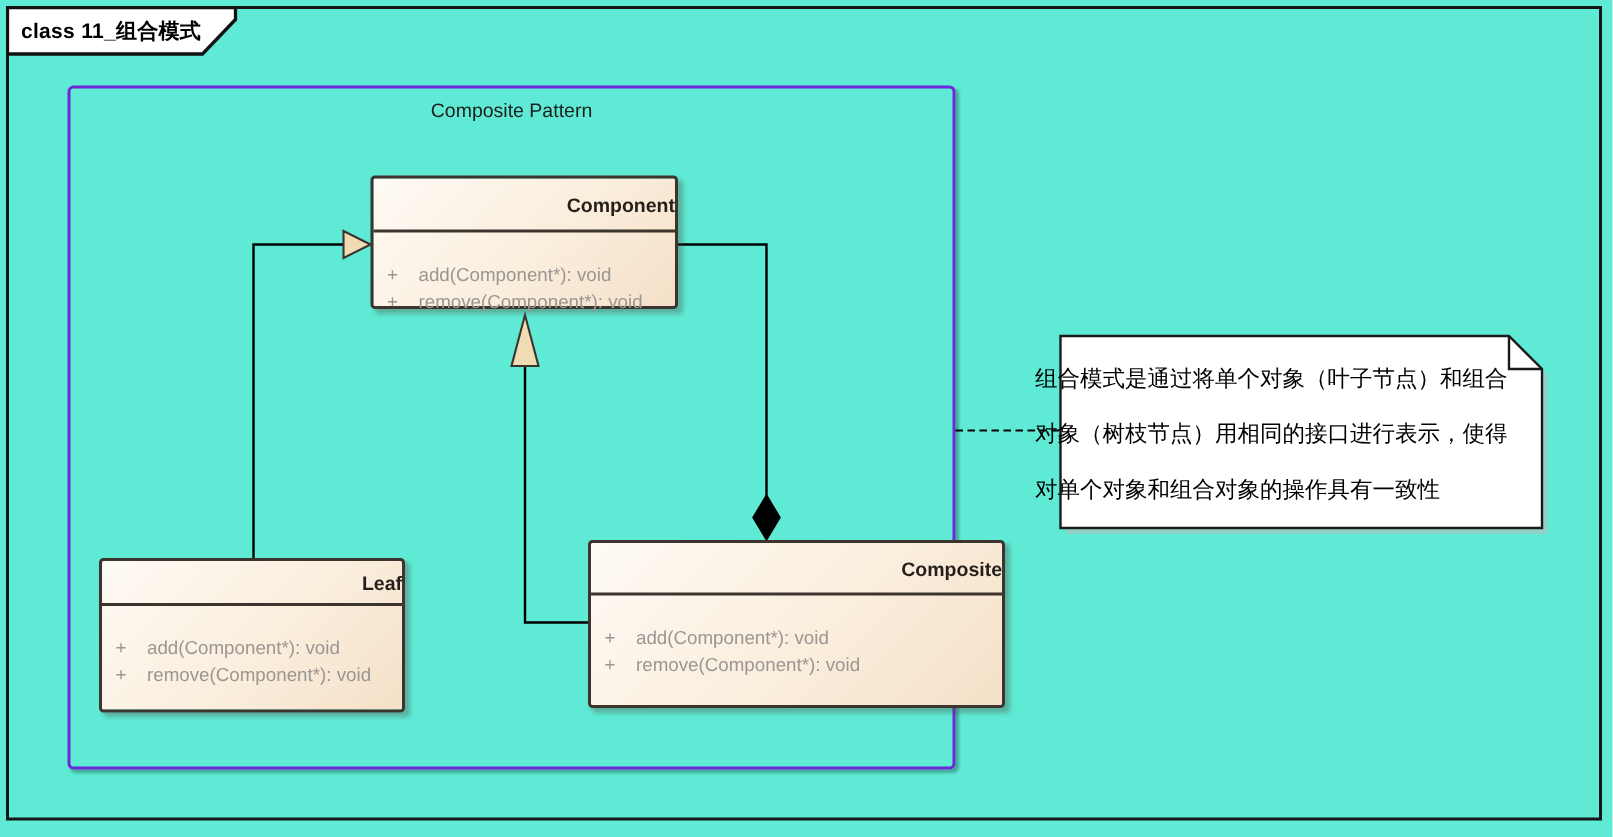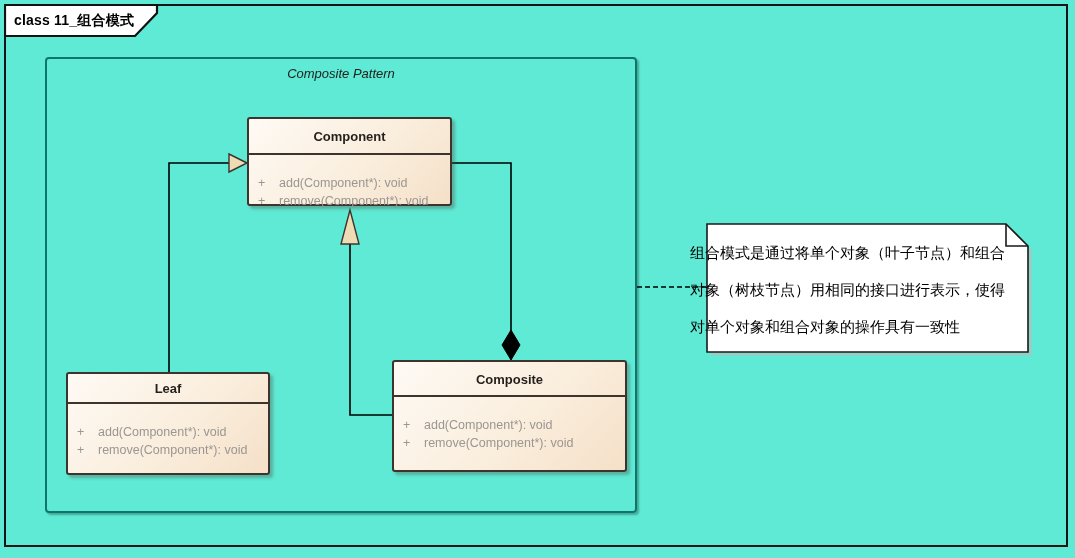--- a/index.html
+++ b/index.html
@@ -33,25 +33,24 @@
     color: #000000;
     letter-spacing: 0.2px;
     white-space: nowrap;
   }
 
   
   .inner-frame {
     position: absolute;
     left: 45px; top: 57px;
     width: 592px; height: 456px;
-    border: 2px solid #0f766e;
+    border: 2px solid #6d28d9;
     border-radius: 4px;
     background: transparent;
     box-shadow: 2px 2px 2px rgba(0,0,0,0.28);
-    font-style: italic;
   }
   .inner-frame-title {
     position: absolute;
     left: 0; top: 7px;
     width: 100%;
     text-align: center;
     font-size: 13px;
     color: #1d1d1d;
   }
 
@@ -67,24 +66,24 @@
   
   .uml-class {
     position: absolute;
     border: 2px solid #3d342e;
     border-radius: 3px;
     background: linear-gradient(135deg, #fefaf5 0%, #faeedd 55%, #f5e0c8 100%);
     box-shadow: 3px 3px 3px rgba(80,70,60,0.35);
   }
   .cls-component { left: 247px; top: 117px; width: 205px; height: 89px; }
   .cls-leaf      { left: 66px;  top: 372px; width: 204px; height: 103px; }
-  .cls-composite { left: 392px; top: 360px; width: 235px; height: 112px; }
+  .cls-composite { left: 392px; top: 360px; width: 278px; height: 112px; }
 
   .uml-class-name {
-    text-align: center;
+    text-align: right;
     font-weight: bold;
     font-size: 13px;
     color: #241f1b;
     border-bottom: 2px solid #3d342e;
   }
   .cls-component .uml-class-name { height: 36px; line-height: 36px; }
   .cls-leaf      .uml-class-name { height: 30px; line-height: 30px; }
   .cls-composite .uml-class-name { height: 35px; line-height: 35px; }
 
   .uml-members { padding: 5px 6px 0 9px; margin-top: 14px; }

